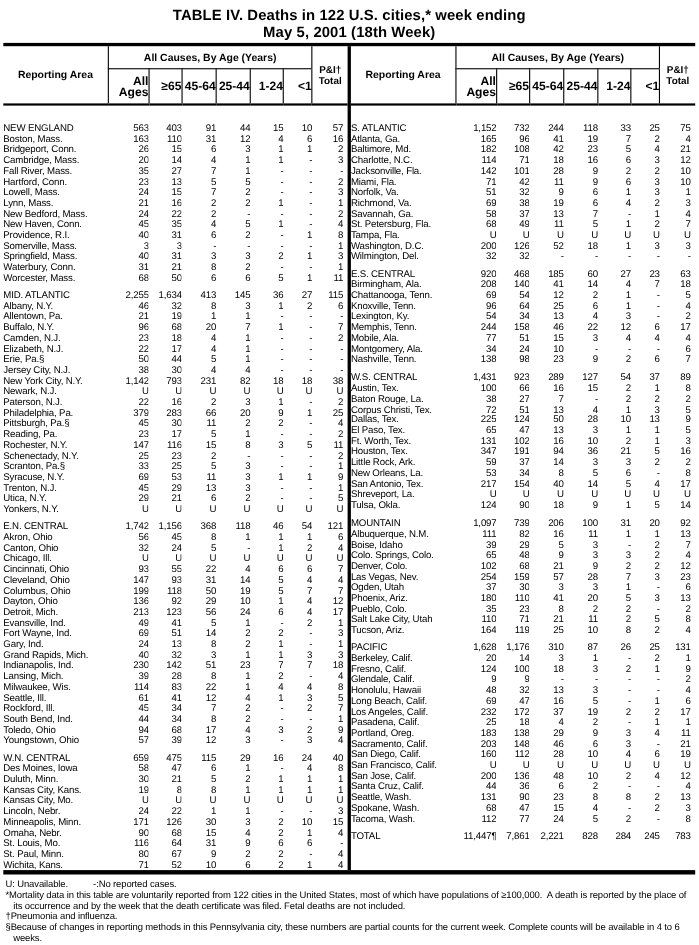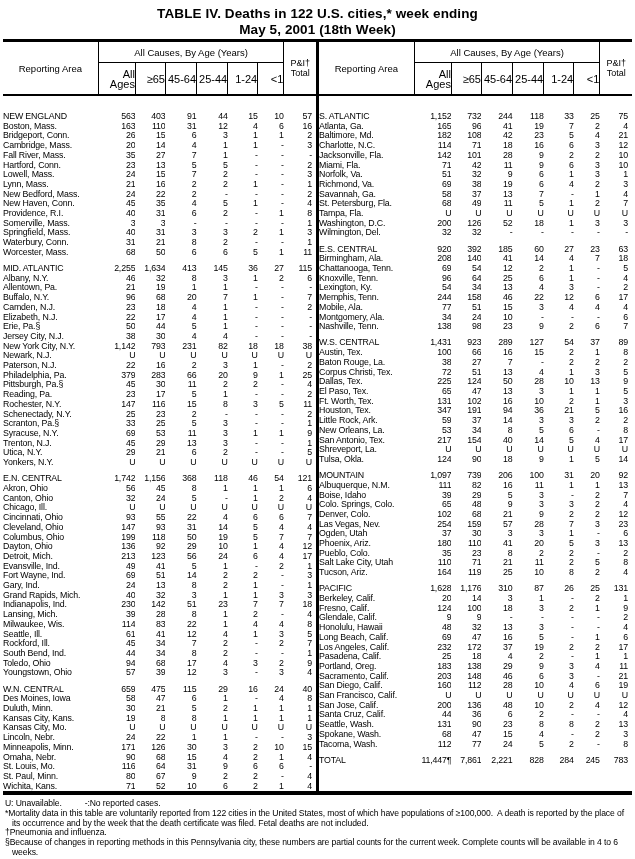--- a/index.html
+++ b/index.html
@@ -20,21 +20,21 @@
     margin: 2px 3px 0 3px;
     border-top: 3px solid #000;
     border-bottom: 4px solid #000;
   }
   .panel { flex: 1; min-width: 0; }
   .vdivider { width: 3px; background: #000; }
 
   table.dtable { border-collapse: collapse; table-layout: fixed; width: 100%; }
   table.dtable th, table.dtable td { padding: 0; margin: 0; }
 
-  thead th { font-weight: normal; }
+  thead th { font-weight: bold; }
   .h-area {
     width: 95px; font-size: 9.5px; text-align: center;
     vertical-align: middle; border-right: 1.5px solid #000;
     border-bottom: 2.5px solid #000;
   }
   .h-causes {
     font-size: 9.5px; text-align: center; vertical-align: middle;
     height: 20px; border-bottom: 1.5px solid #000;
   }
   .h-pi {
@@ -960,21 +960,21 @@
               <td class="num">-</td>
               <td class="num">-</td>
               <td class="num pi">-</td>
             </tr>
             <tr class="gap-row">
               <td colspan="8"></td>
             </tr>
             <tr>
               <td class="area">E.S. CENTRAL</td>
               <td class="num">920</td>
-              <td class="num">392</td>
+              <td class="num">468</td>
               <td class="num">185</td>
               <td class="num">60</td>
               <td class="num">27</td>
               <td class="num">23</td>
               <td class="num pi">63</td>
             </tr>
             <tr>
               <td class="area">Birmingham, Ala.</td>
               <td class="num">208</td>
               <td class="num">140</td>

